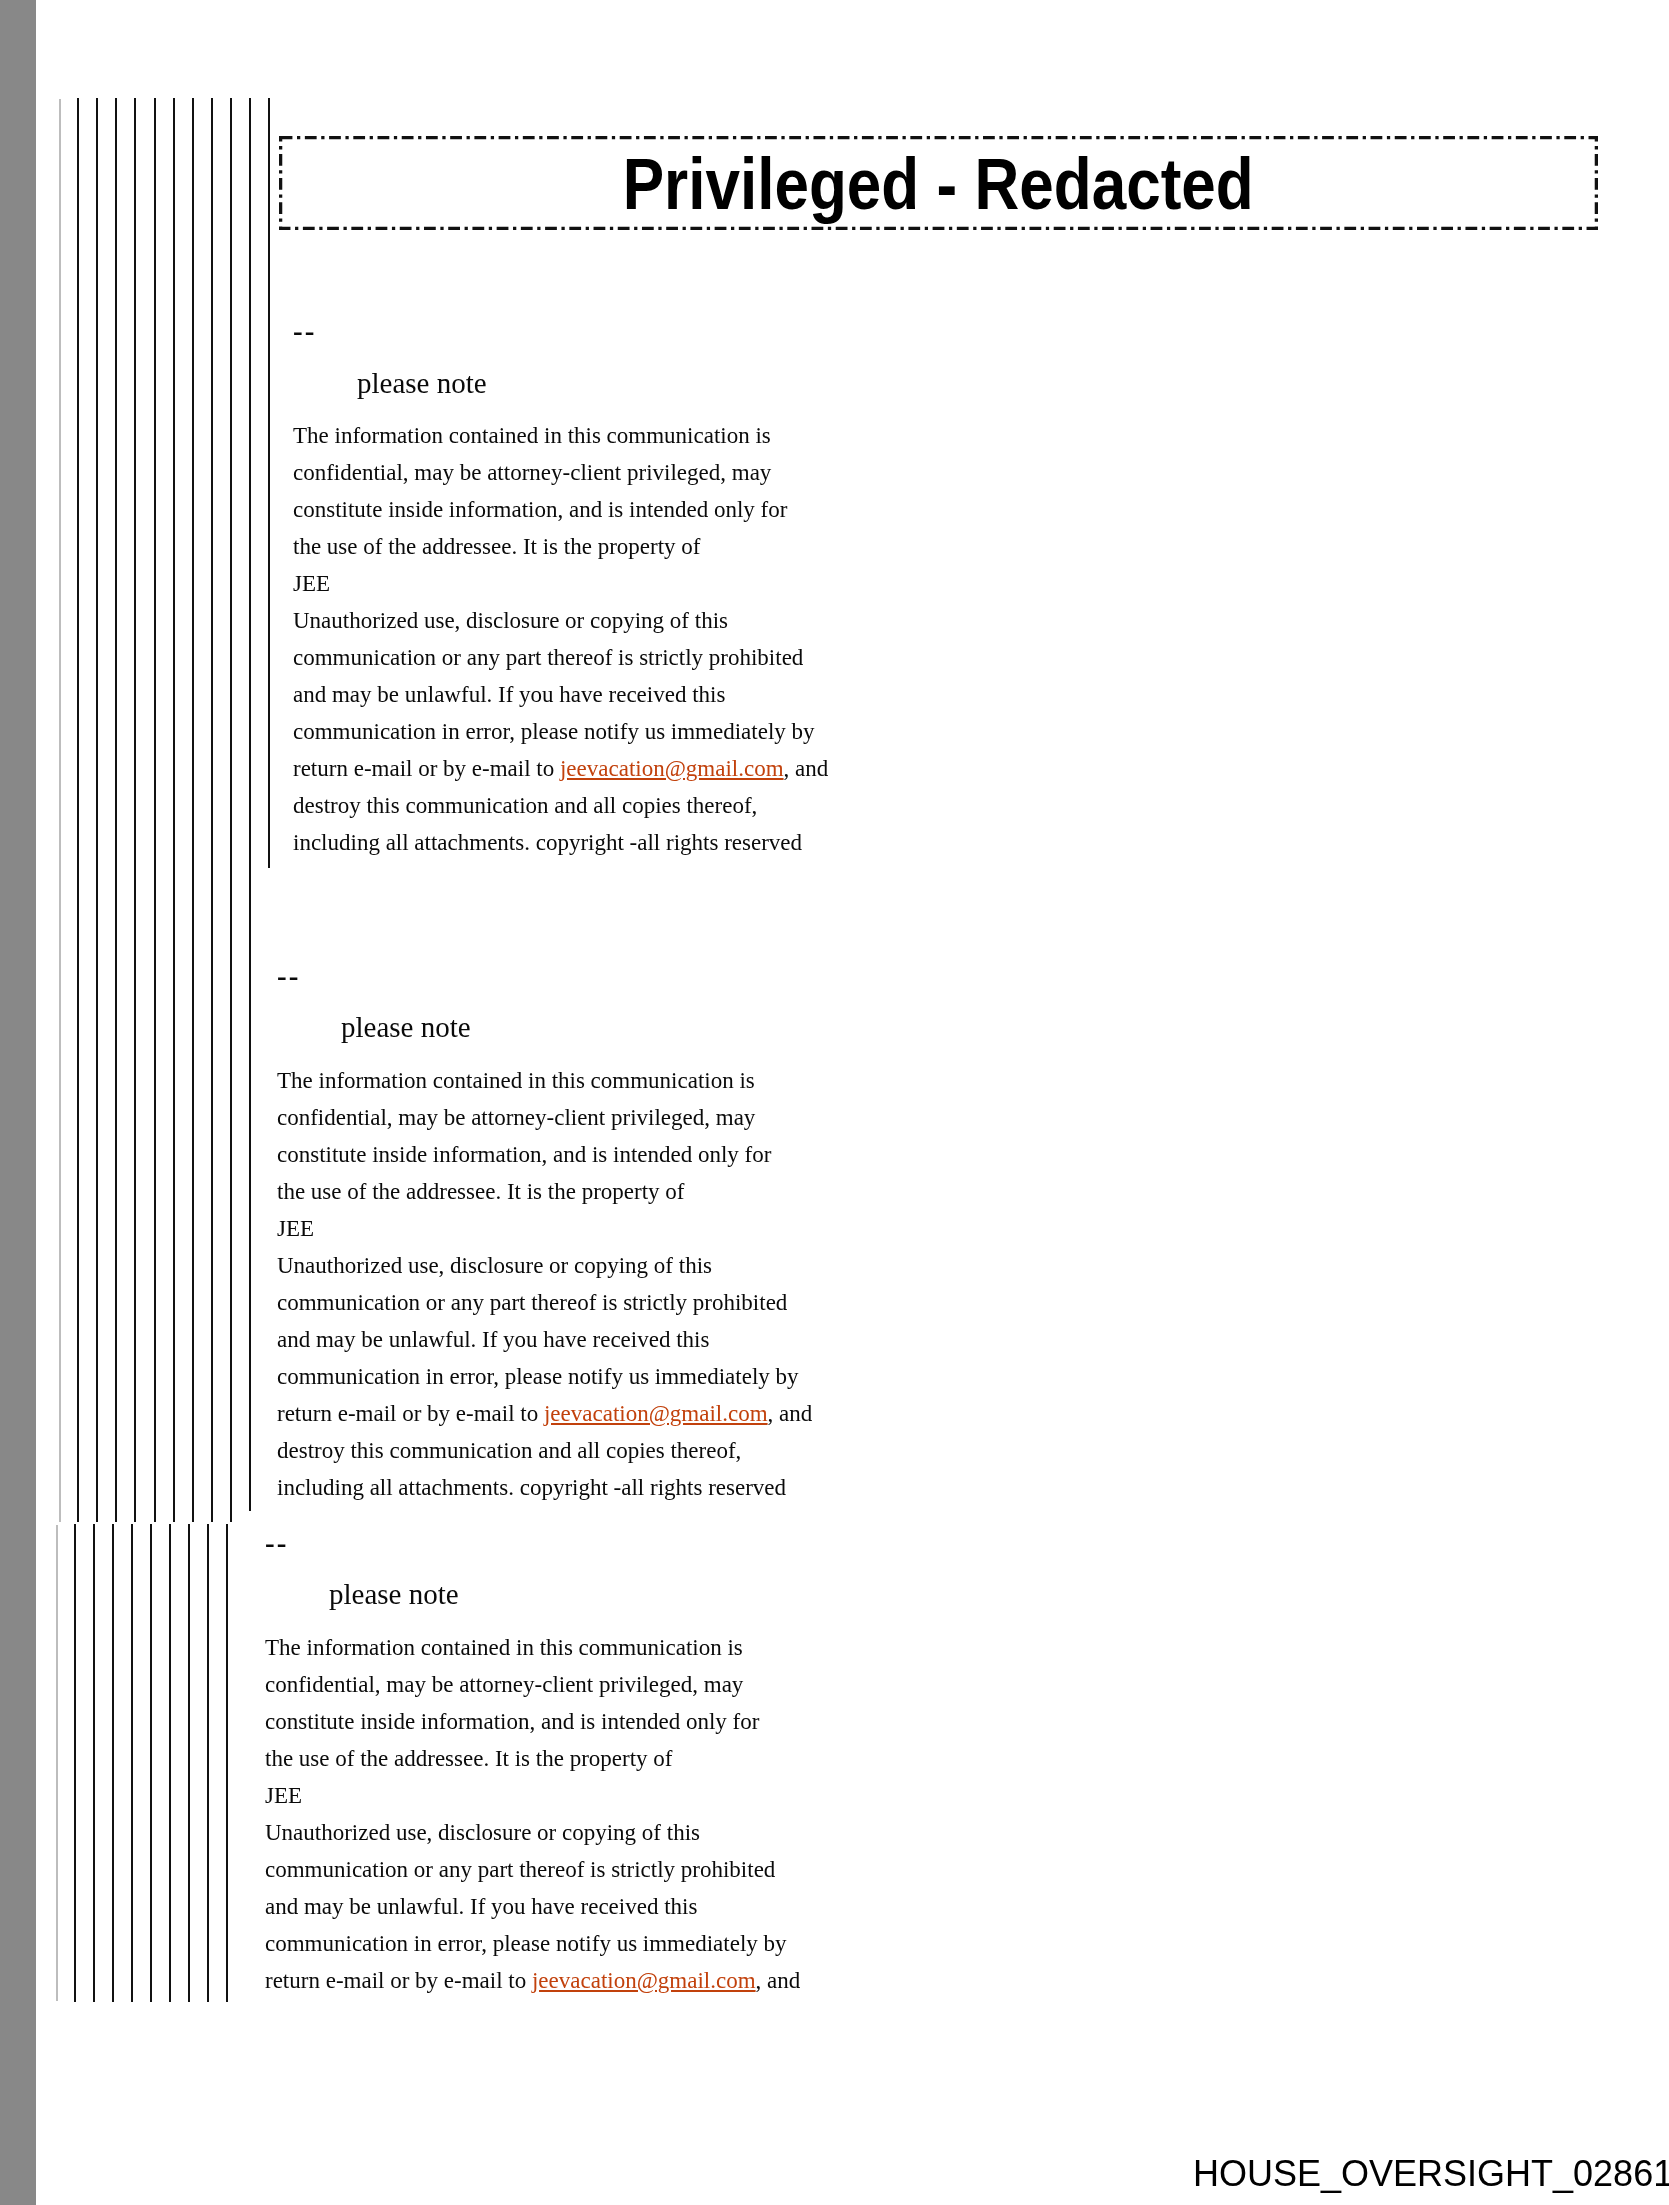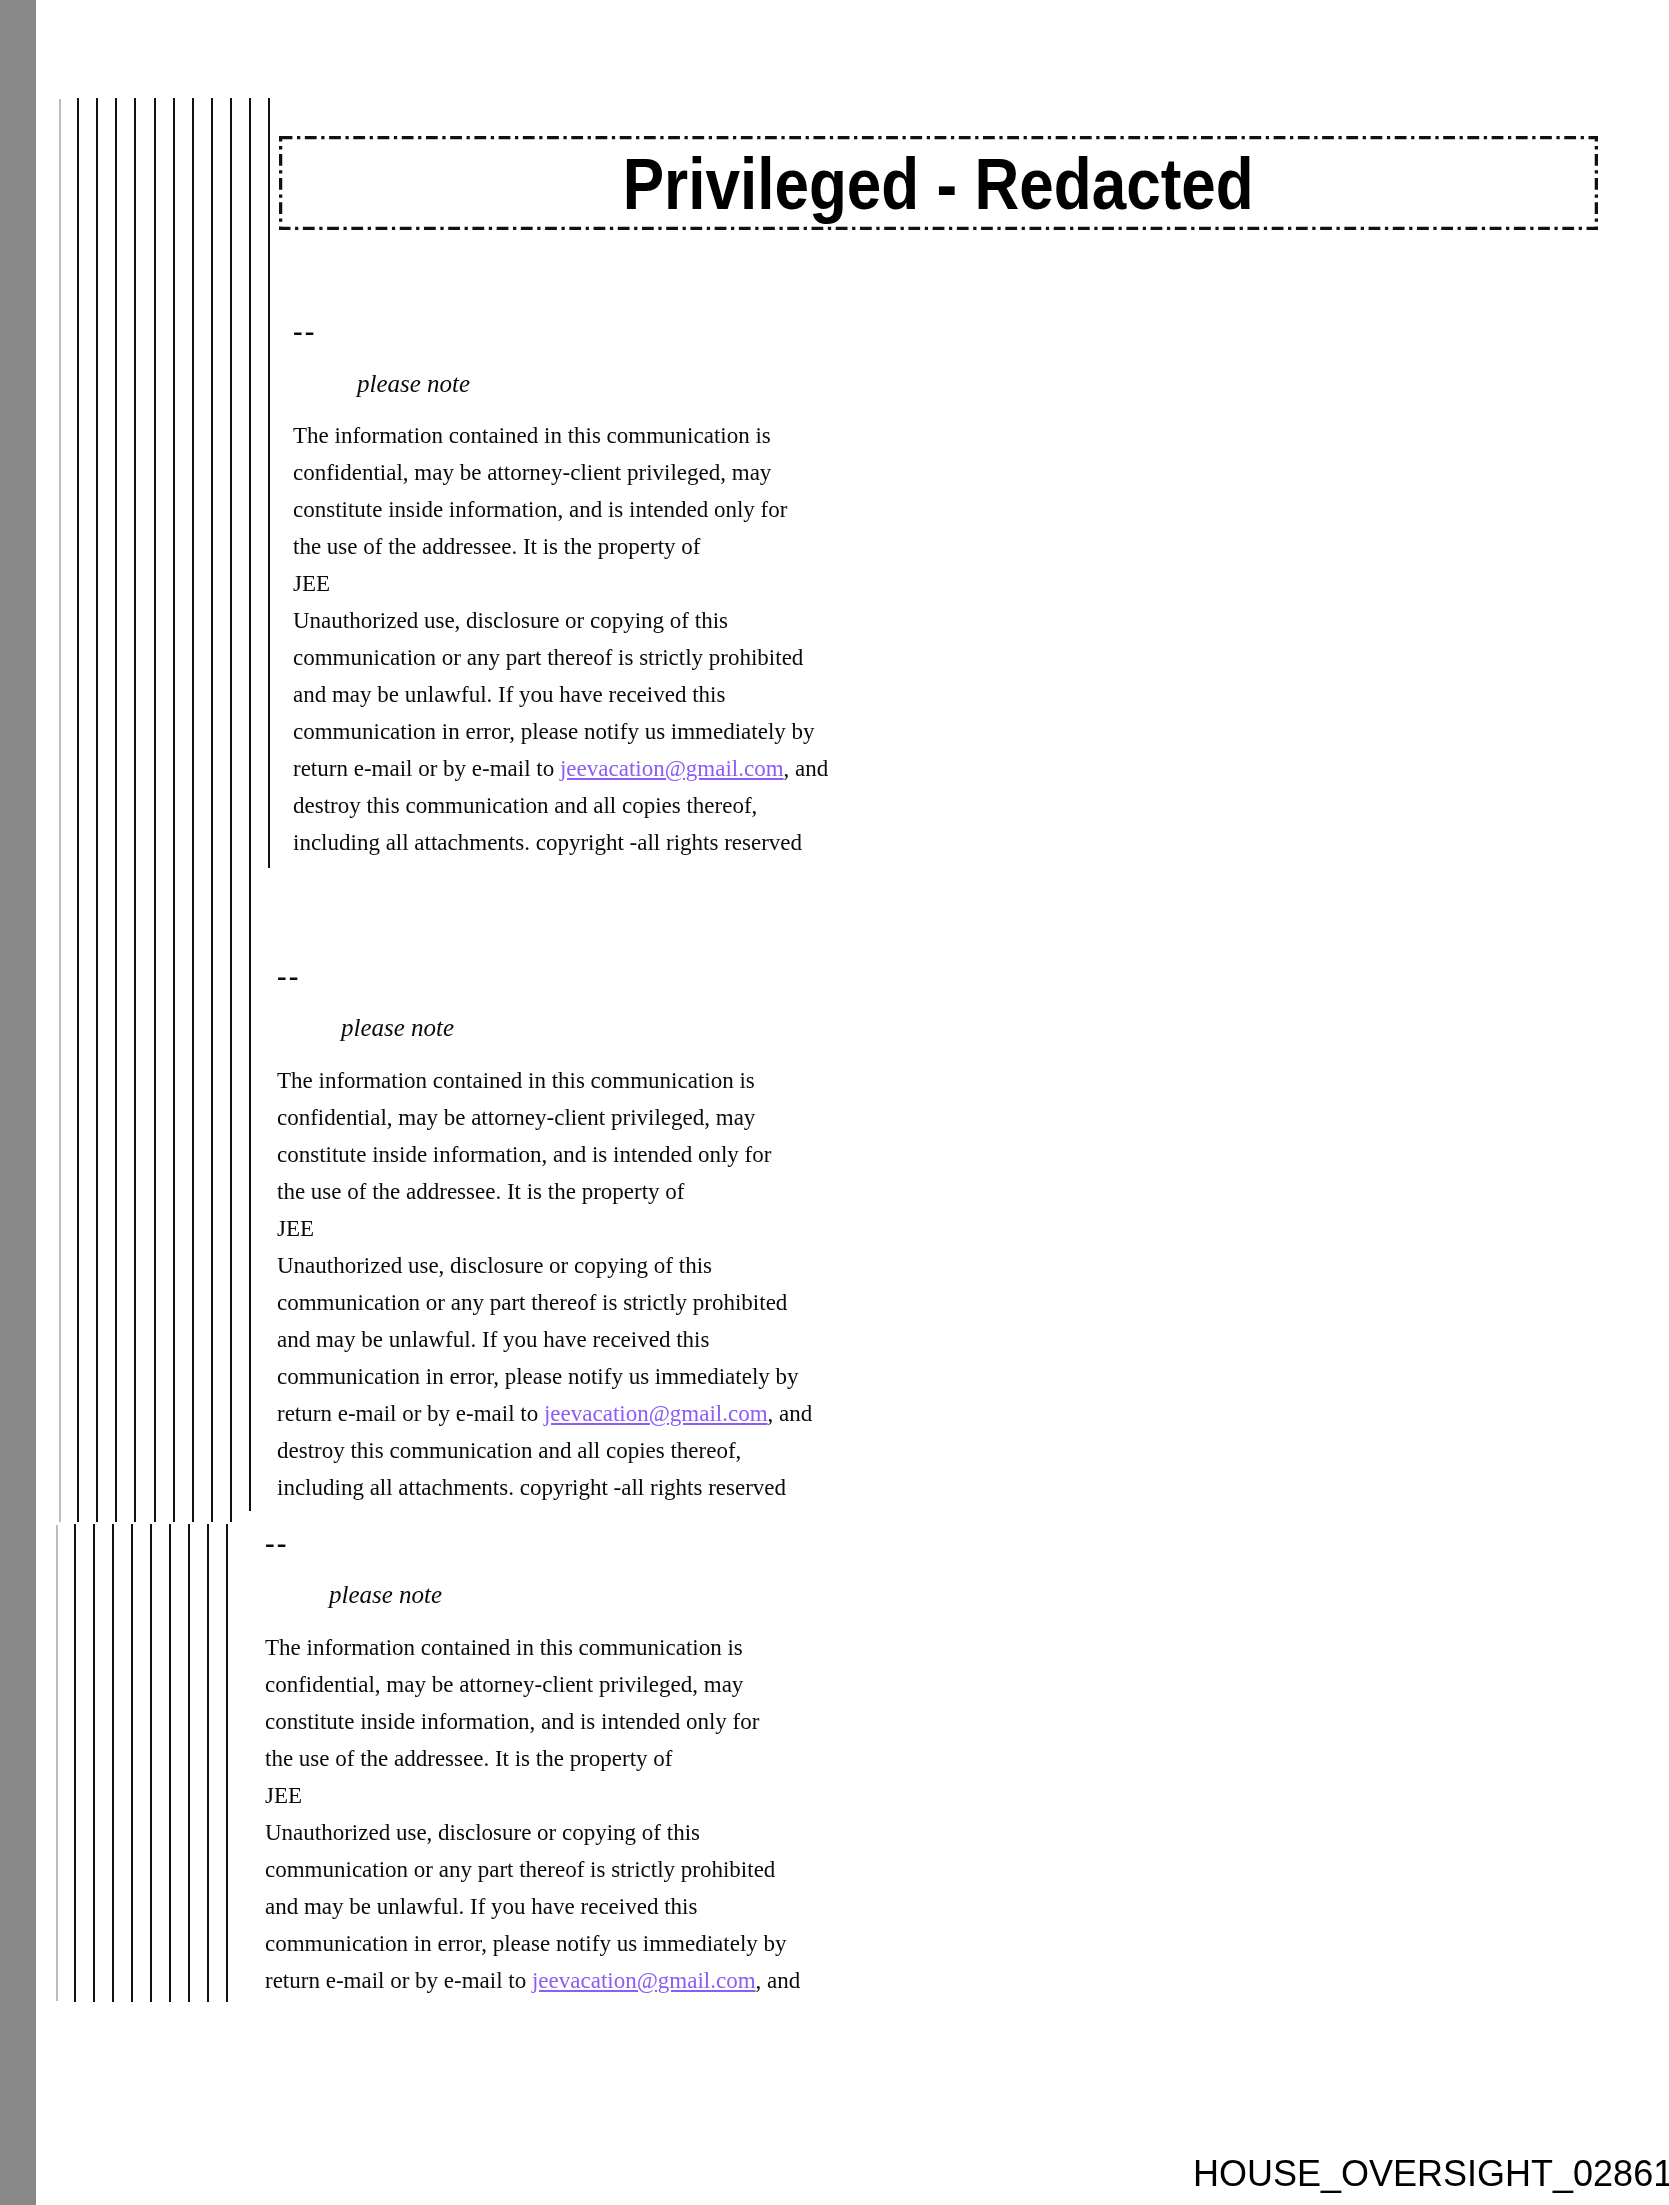--- a/index.html
+++ b/index.html
@@ -27,27 +27,27 @@
     font-weight:bold;font-size:73px;line-height:1;
     transform:scaleX(0.85);transform-origin:center;
     white-space:nowrap;color:#000;
   }
   
   .dashes{
     position:absolute;font-size:29px;line-height:37px;font-weight:bold;
     letter-spacing:2px;white-space:nowrap;
   }
   .note{
-    position:absolute;font-size:25px;line-height:37px;white-space:nowrap;font-style:italic;
+    position:absolute;font-size:29px;line-height:37px;white-space:nowrap;
   }
   .para{
     position:absolute;font-size:23px;line-height:37px;
   }
   .para .ln{white-space:nowrap;}
-  a.mail{color:#8b5cf6;text-decoration:underline;cursor:pointer;}
+  a.mail{color:#c2410c;text-decoration:underline;cursor:pointer;}
   
   .b1-dashes{left:257px;top:313px;}
   .b1-note{left:321px;top:365px;}
   .b1-para{left:257px;top:417px;}
   .b2-dashes{left:241px;top:958px;}
   .b2-note{left:305px;top:1009px;}
   .b2-para{left:241px;top:1062px;}
   .b3-dashes{left:229px;top:1525px;}
   .b3-note{left:293px;top:1576px;}
   .b3-para{left:229px;top:1629px;}

